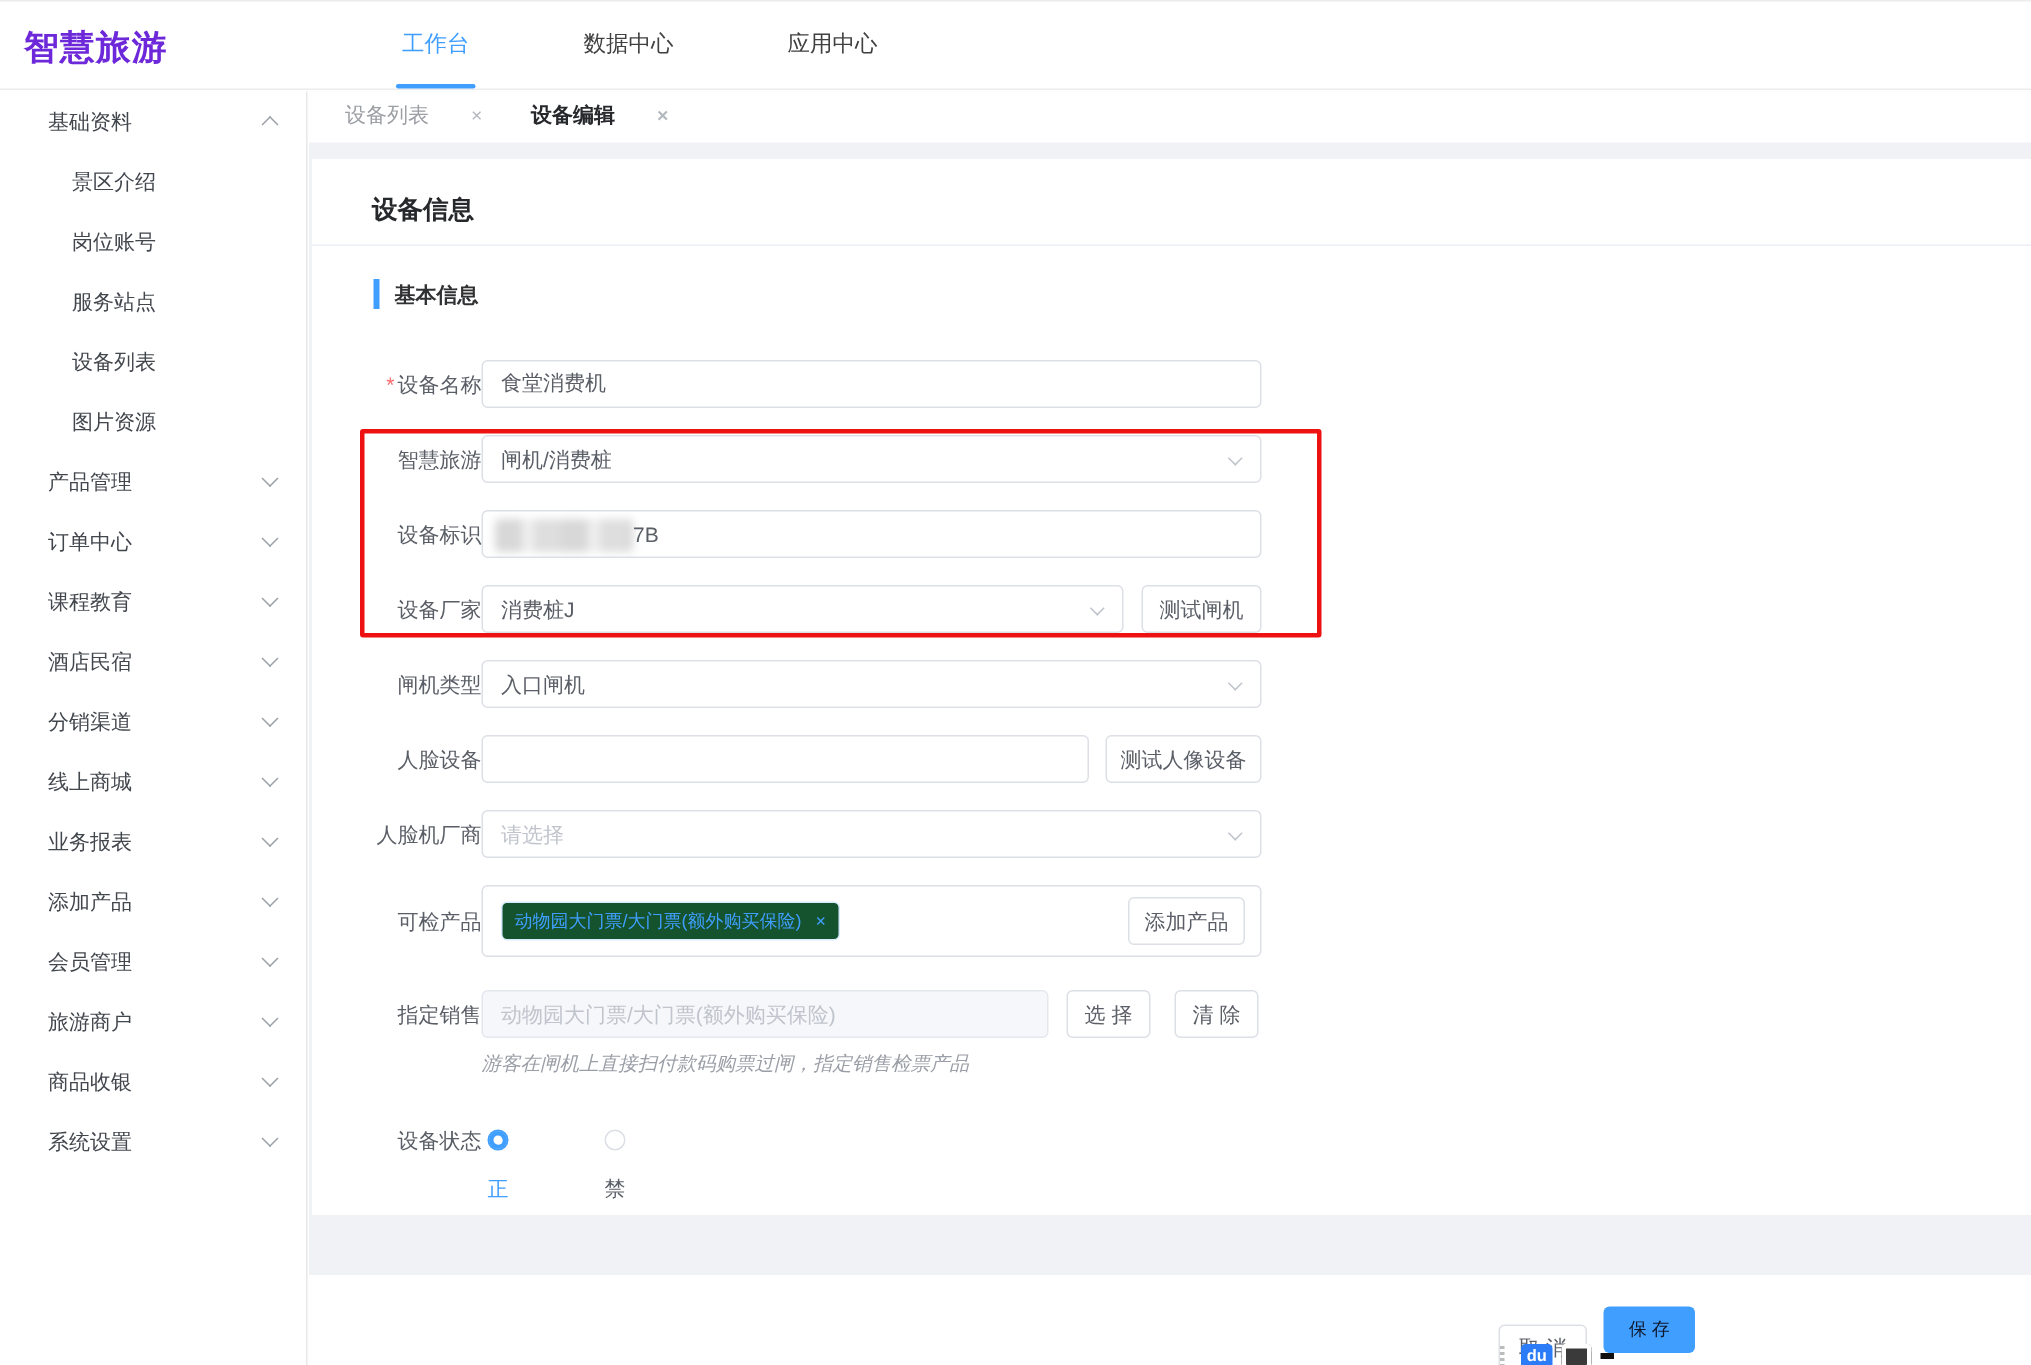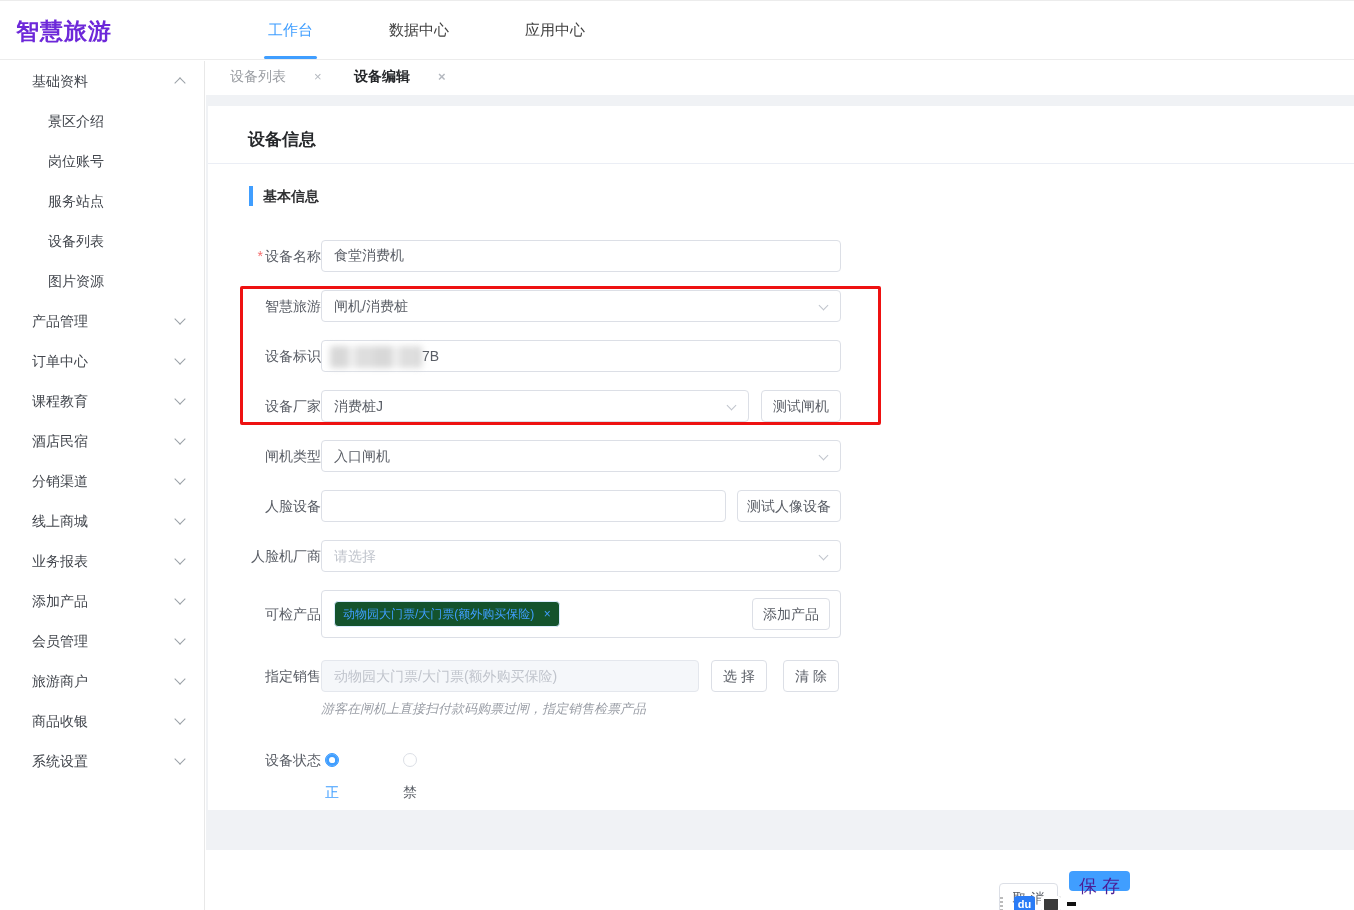--- a/index.html
+++ b/index.html
@@ -85,22 +85,22 @@
 
   
   #red-box { position:absolute; left:240px; top:286px; width:641px; height:139px;
     border:3px solid #ee1111; border-radius:2px; z-index:20; pointer-events:none; }
 
   
   #footer-gap { position:absolute; left:206px; top:810px; width:1148px; height:40px; background:#f0f2f5; }
   #footer { position:absolute; left:206px; top:850px; width:1148px; height:60px; background:#fff; }
   #cancel-btn { position:absolute; left:793px; top:21px; width:59px; height:31px; line-height:29px;
     background:#fff; border:1px solid #dcdfe6; border-radius:4px; font-size:14px; color:#5a5e66; text-align:center; cursor:pointer;margin-top:12px; }
-  #save-btn { position:absolute; left:863px; top:21px; width:61px; height:20px; line-height:31px;
-    background:#409eff; border:none; border-radius:4px; font-size:18px; color:#4c1d95; text-align:center; cursor:pointer; }
+  #save-btn { position:absolute; left:863px; top:21px; width:61px; height:31px; line-height:31px;
+    background:#409eff; border:none; border-radius:4px; font-size:12px; color:#0f172a; text-align:center; cursor:pointer; }
 
   
   #ime { position:absolute; left:1000px; top:896px; height:14px; z-index:30; }
   #ime-handle { position:absolute; left:0; top:1px; width:3px; height:13px;
     background:repeating-linear-gradient(#bbb 0 2px, transparent 2px 4px); }
   #ime-logo { position:absolute; left:14px; top:0; width:21px; height:18px; background:#2b7cf6; border-radius:3px;
     color:#fff; font-size:11px; font-weight:bold; text-align:center; line-height:17px; }
   #ime-glyph { position:absolute; left:41px; top:0; width:20px; height:16px; background:#3a3a3a; border-radius:3px;
     box-shadow:inset 0 3px 0 #fff, inset 3px 0 0 #fff, inset -3px 0 0 #fff; }
   #ime-dash { position:absolute; left:67px; top:6px; width:9px; height:4px; background:#111; }

